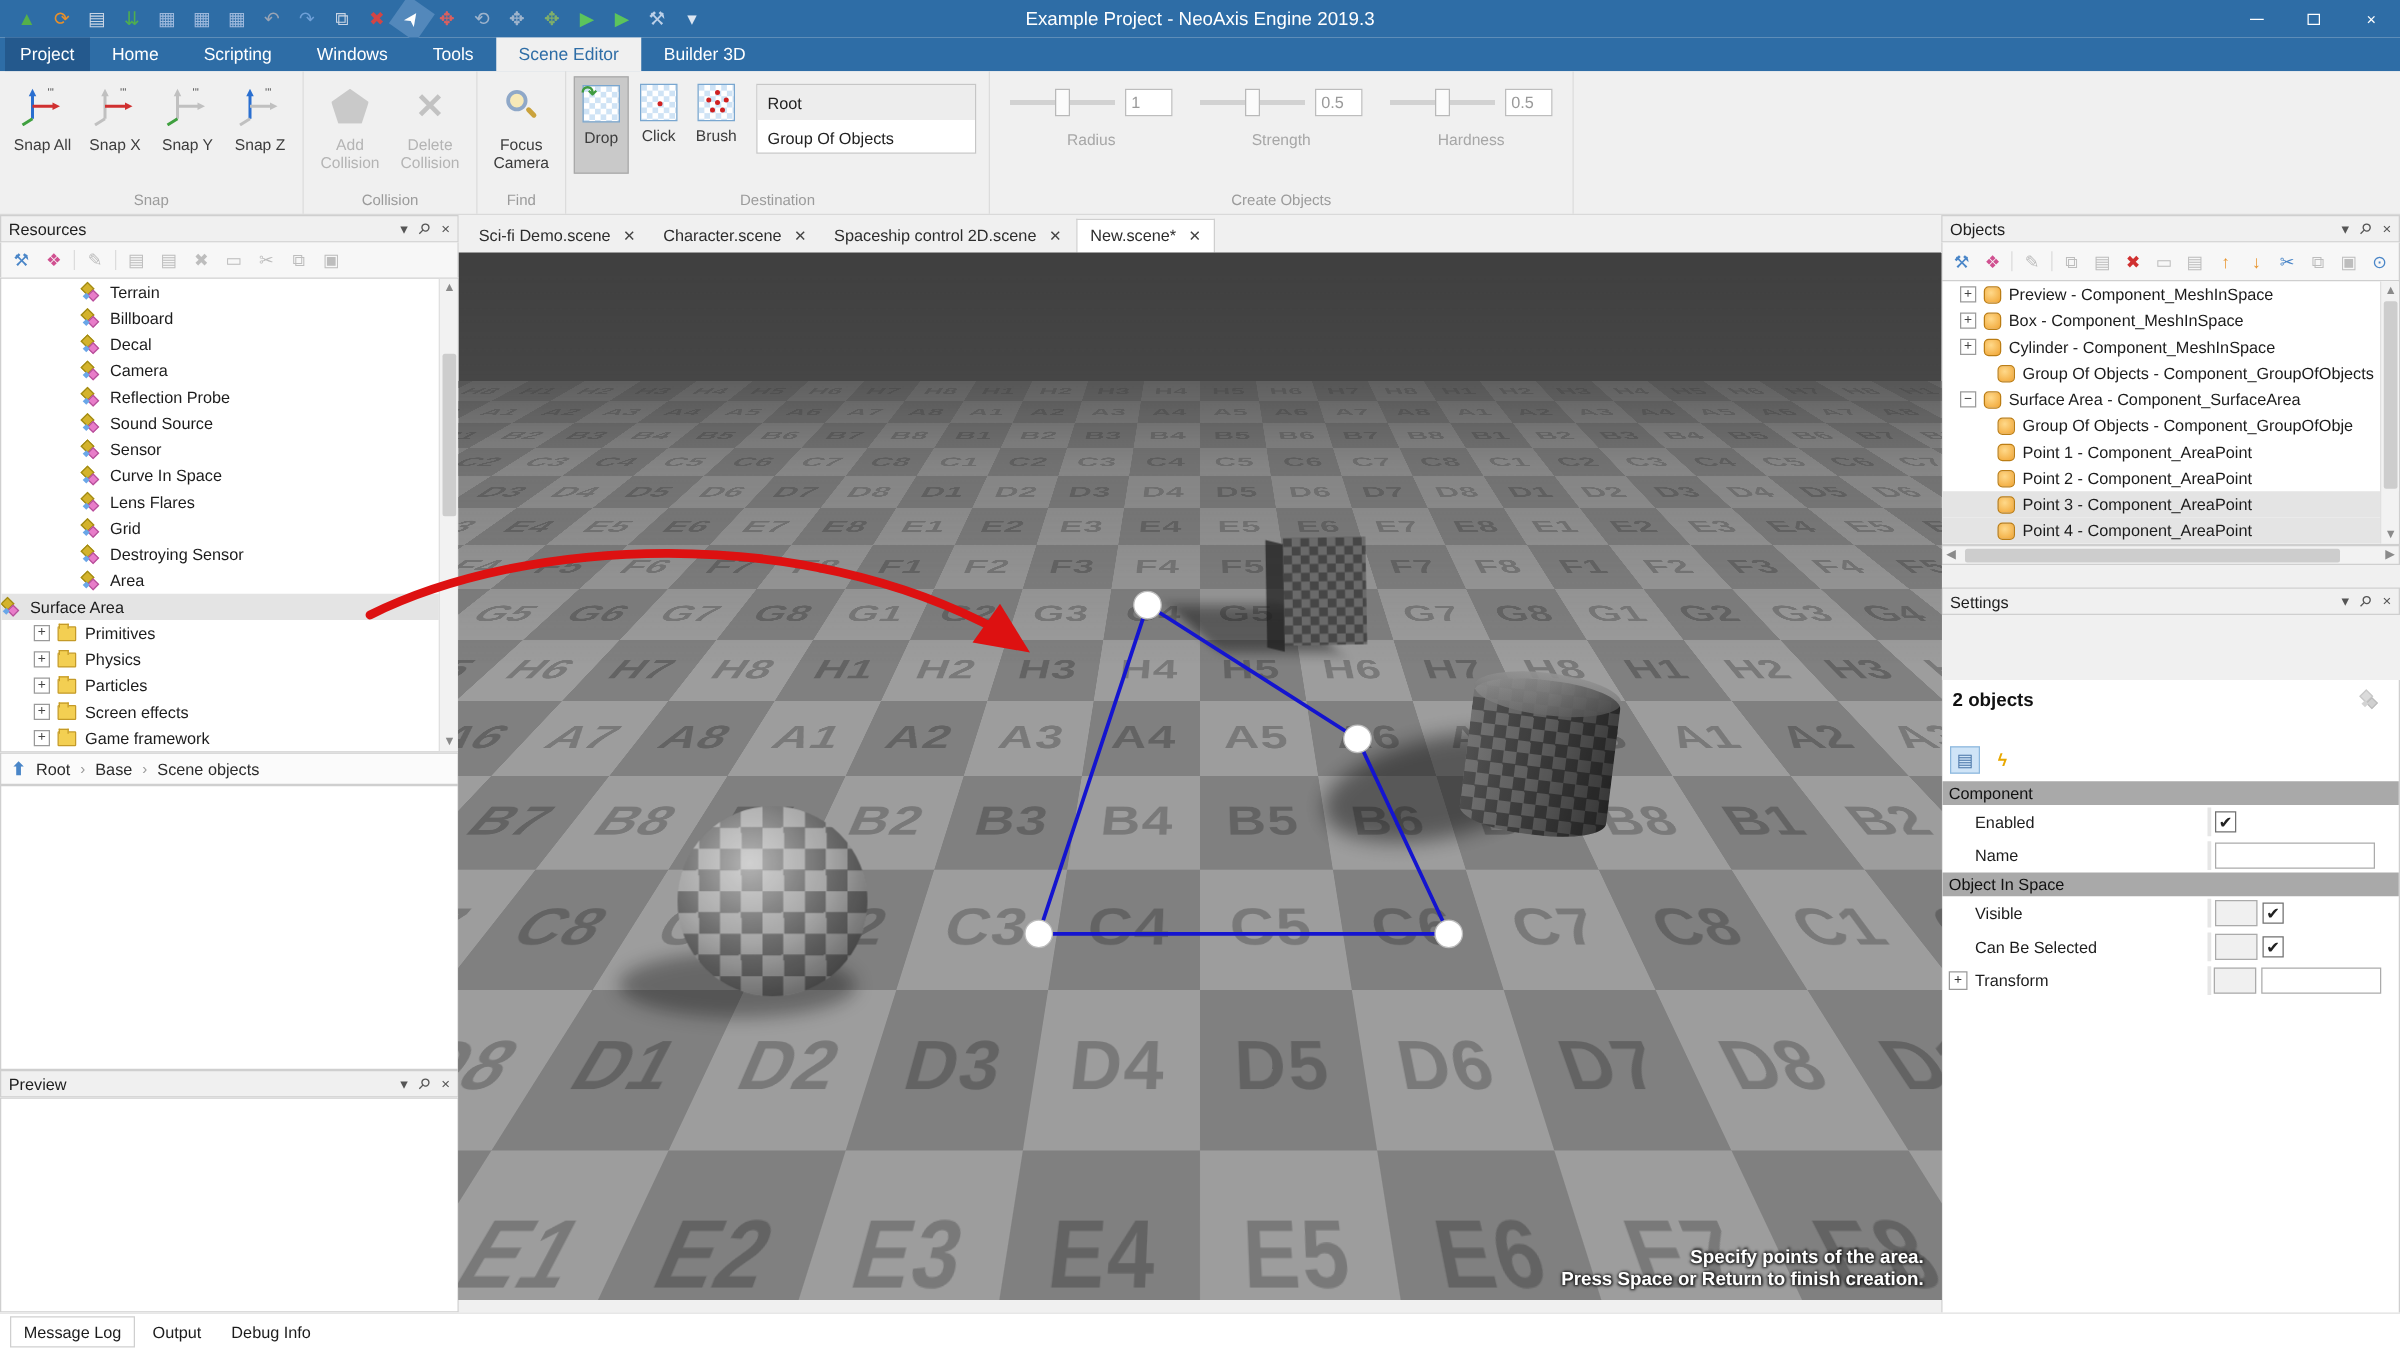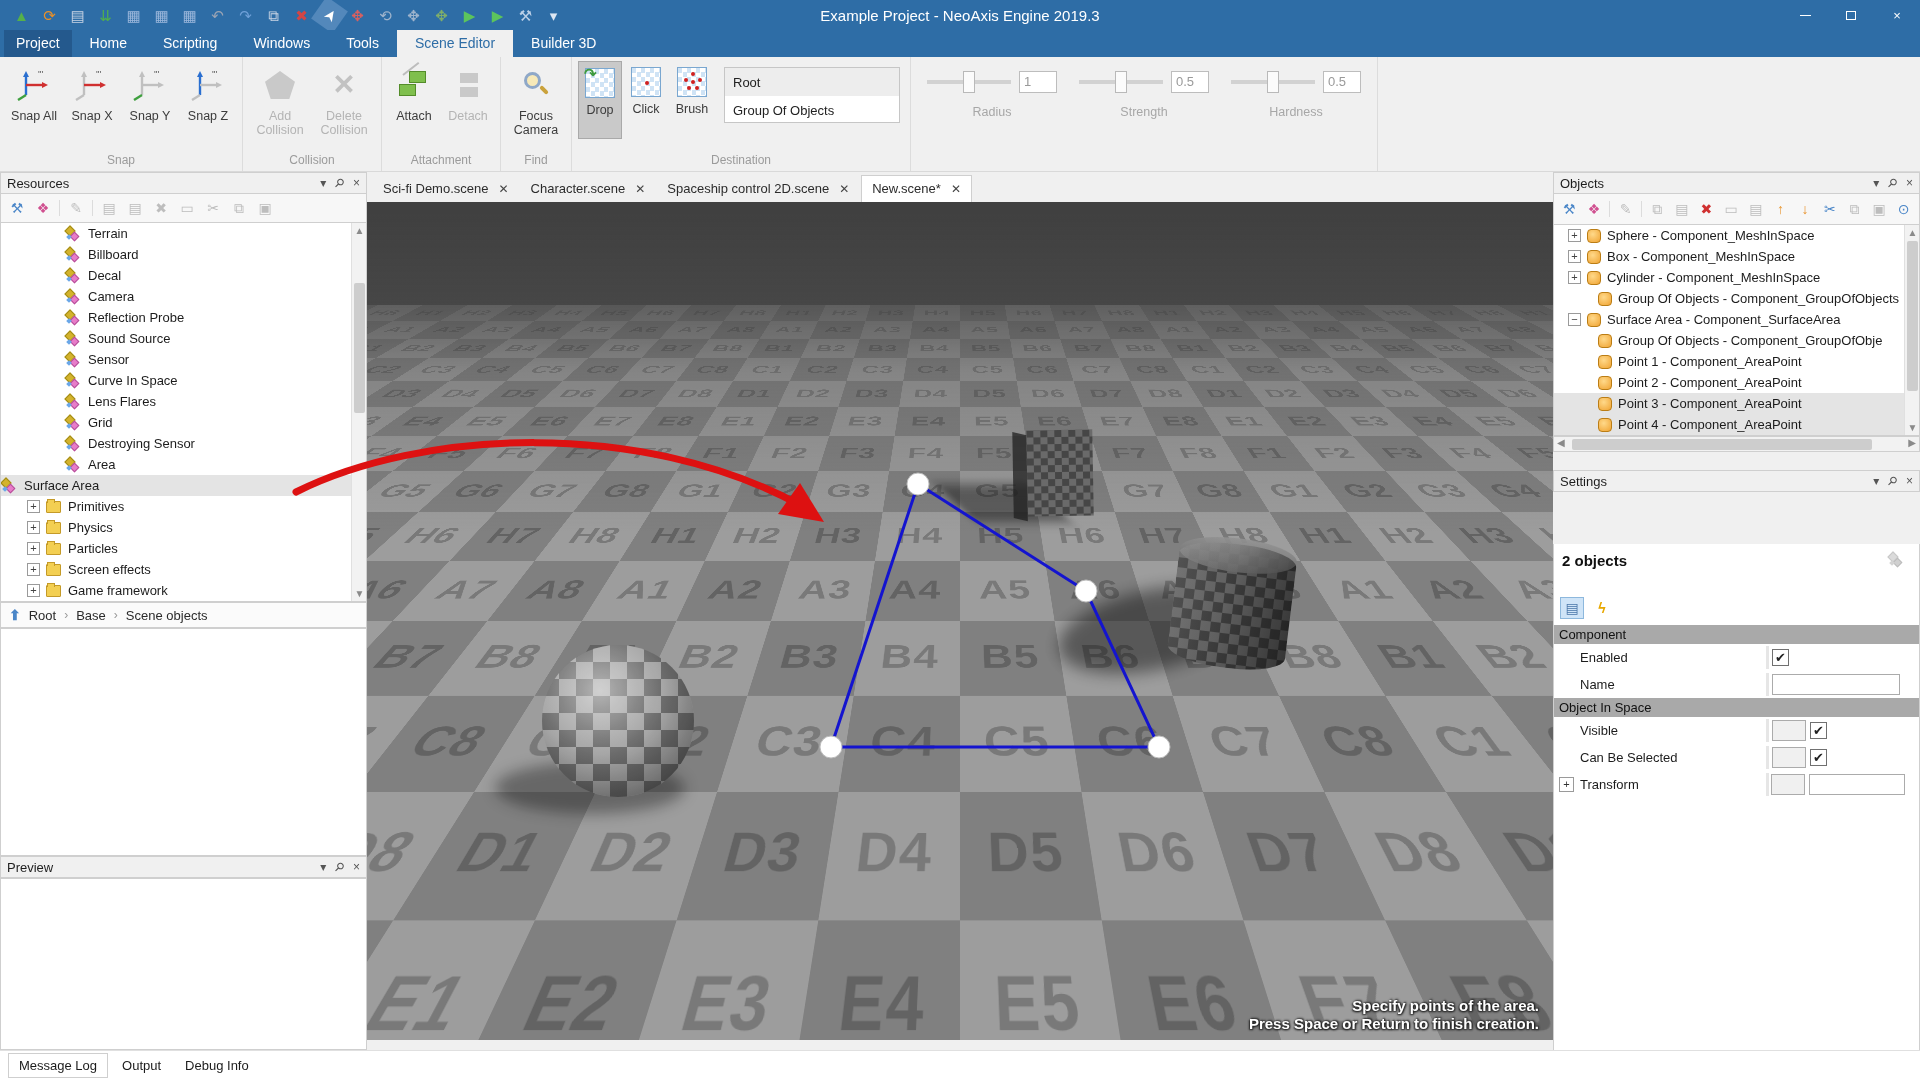--- a/index.html
+++ b/index.html
@@ -271,44 +271,20 @@
           <span>Add Collision</span>
         </div>
         <div class="bigbtn disabled">
           <span class="bicon" style="color:#c2c2c2;font-size:28px;font-weight:bold;">✕</span>
           <span>Delete Collision</span>
         </div>
       </div>
       <div class="rgroup-label">Collision</div>
     </div>
 
-    <div class="rgroup">
-      <div class="rgroup-body">
-        <div class="bigbtn" style="width:52px">
-          <span class="bicon">
-            <span class="attach-ico">
-                <i style="left:10px;top:0;"></i>
-                <i style="left:0;top:13px;"></i>
-                <b style="position:absolute;left:4px;top:3px;width:20px;height:2px;background:#bdbdbd;transform:rotate(-38deg);transform-origin:left;"></b>
-              </span>
-          </span>
-          <span>Attach</span>
-        </div>
-        <div class="bigbtn disabled" style="width:52px">
-          <span class="bicon">
-            <span class="graybox2">
-                <i style="left:6px;top:1px;"></i>
-                <i style="left:6px;top:15px;"></i>
-              </span>
-          </span>
-          <span>Detach</span>
-        </div>
-      </div>
-      <div class="rgroup-label">Attachment</div>
-    </div>
 
     <div class="rgroup">
       <div class="rgroup-body">
         <div class="bigbtn" style="width:58px">
           <span class="bicon">
             <span class="magnifier">
                 <span class="lens"></span>
                 <span class="handle"></span>
               </span>
           </span>
@@ -374,20 +350,21 @@
           <div class="sliderbox">
             <div class="slider-line">
               <div class="slider-track">
                 <div class="slider-thumb" style="left: 36px;"></div>
               </div>
               <div class="slider-val">0.5</div>
             </div>
             <div class="slider-label">Hardness</div>
           </div>
         </div>
+      <div class="rgroup-label">Create Objects</div>
     </div>
 
     <div style="flex:1"></div>
   </div>
 
   <div class="panel-header" style="left:0;top:172px;width:367px;">
     <span>Resources</span>
     <span class="ph-btns">
       <span>▾</span>
       <span style="transform:rotate(45deg)">⚲</span>
@@ -900,21 +877,21 @@
     </div>
   <div class="treearea" style="left:1553px;top:224px;width:367px;height:212px;" id="obj-tree">
     <div class="vscroll" style="right:0;top:0;bottom:0;">
       <span class="sarrow" style="top:0;">▲</span>
       <div class="vthumb" style="top:16px;height:150px;"></div>
       <span class="sarrow" style="bottom:0;">▼</span>
     </div>
   <div class="trow" style="padding-left: 14px;">
         <span class="expander">+</span>
         <span class="comp-ico"></span>
-        <span>Sphere - Component_MeshInSpace</span>
+        <span>Preview - Component_MeshInSpace</span>
       </div>
       <div class="trow" style="padding-left: 14px;">
         <span class="expander">+</span>
         <span class="comp-ico"></span>
         <span>Box - Component_MeshInSpace</span>
       </div>
       <div class="trow" style="padding-left: 14px;">
         <span class="expander">+</span>
         <span class="comp-ico"></span>
         <span>Cylinder - Component_MeshInSpace</span>

